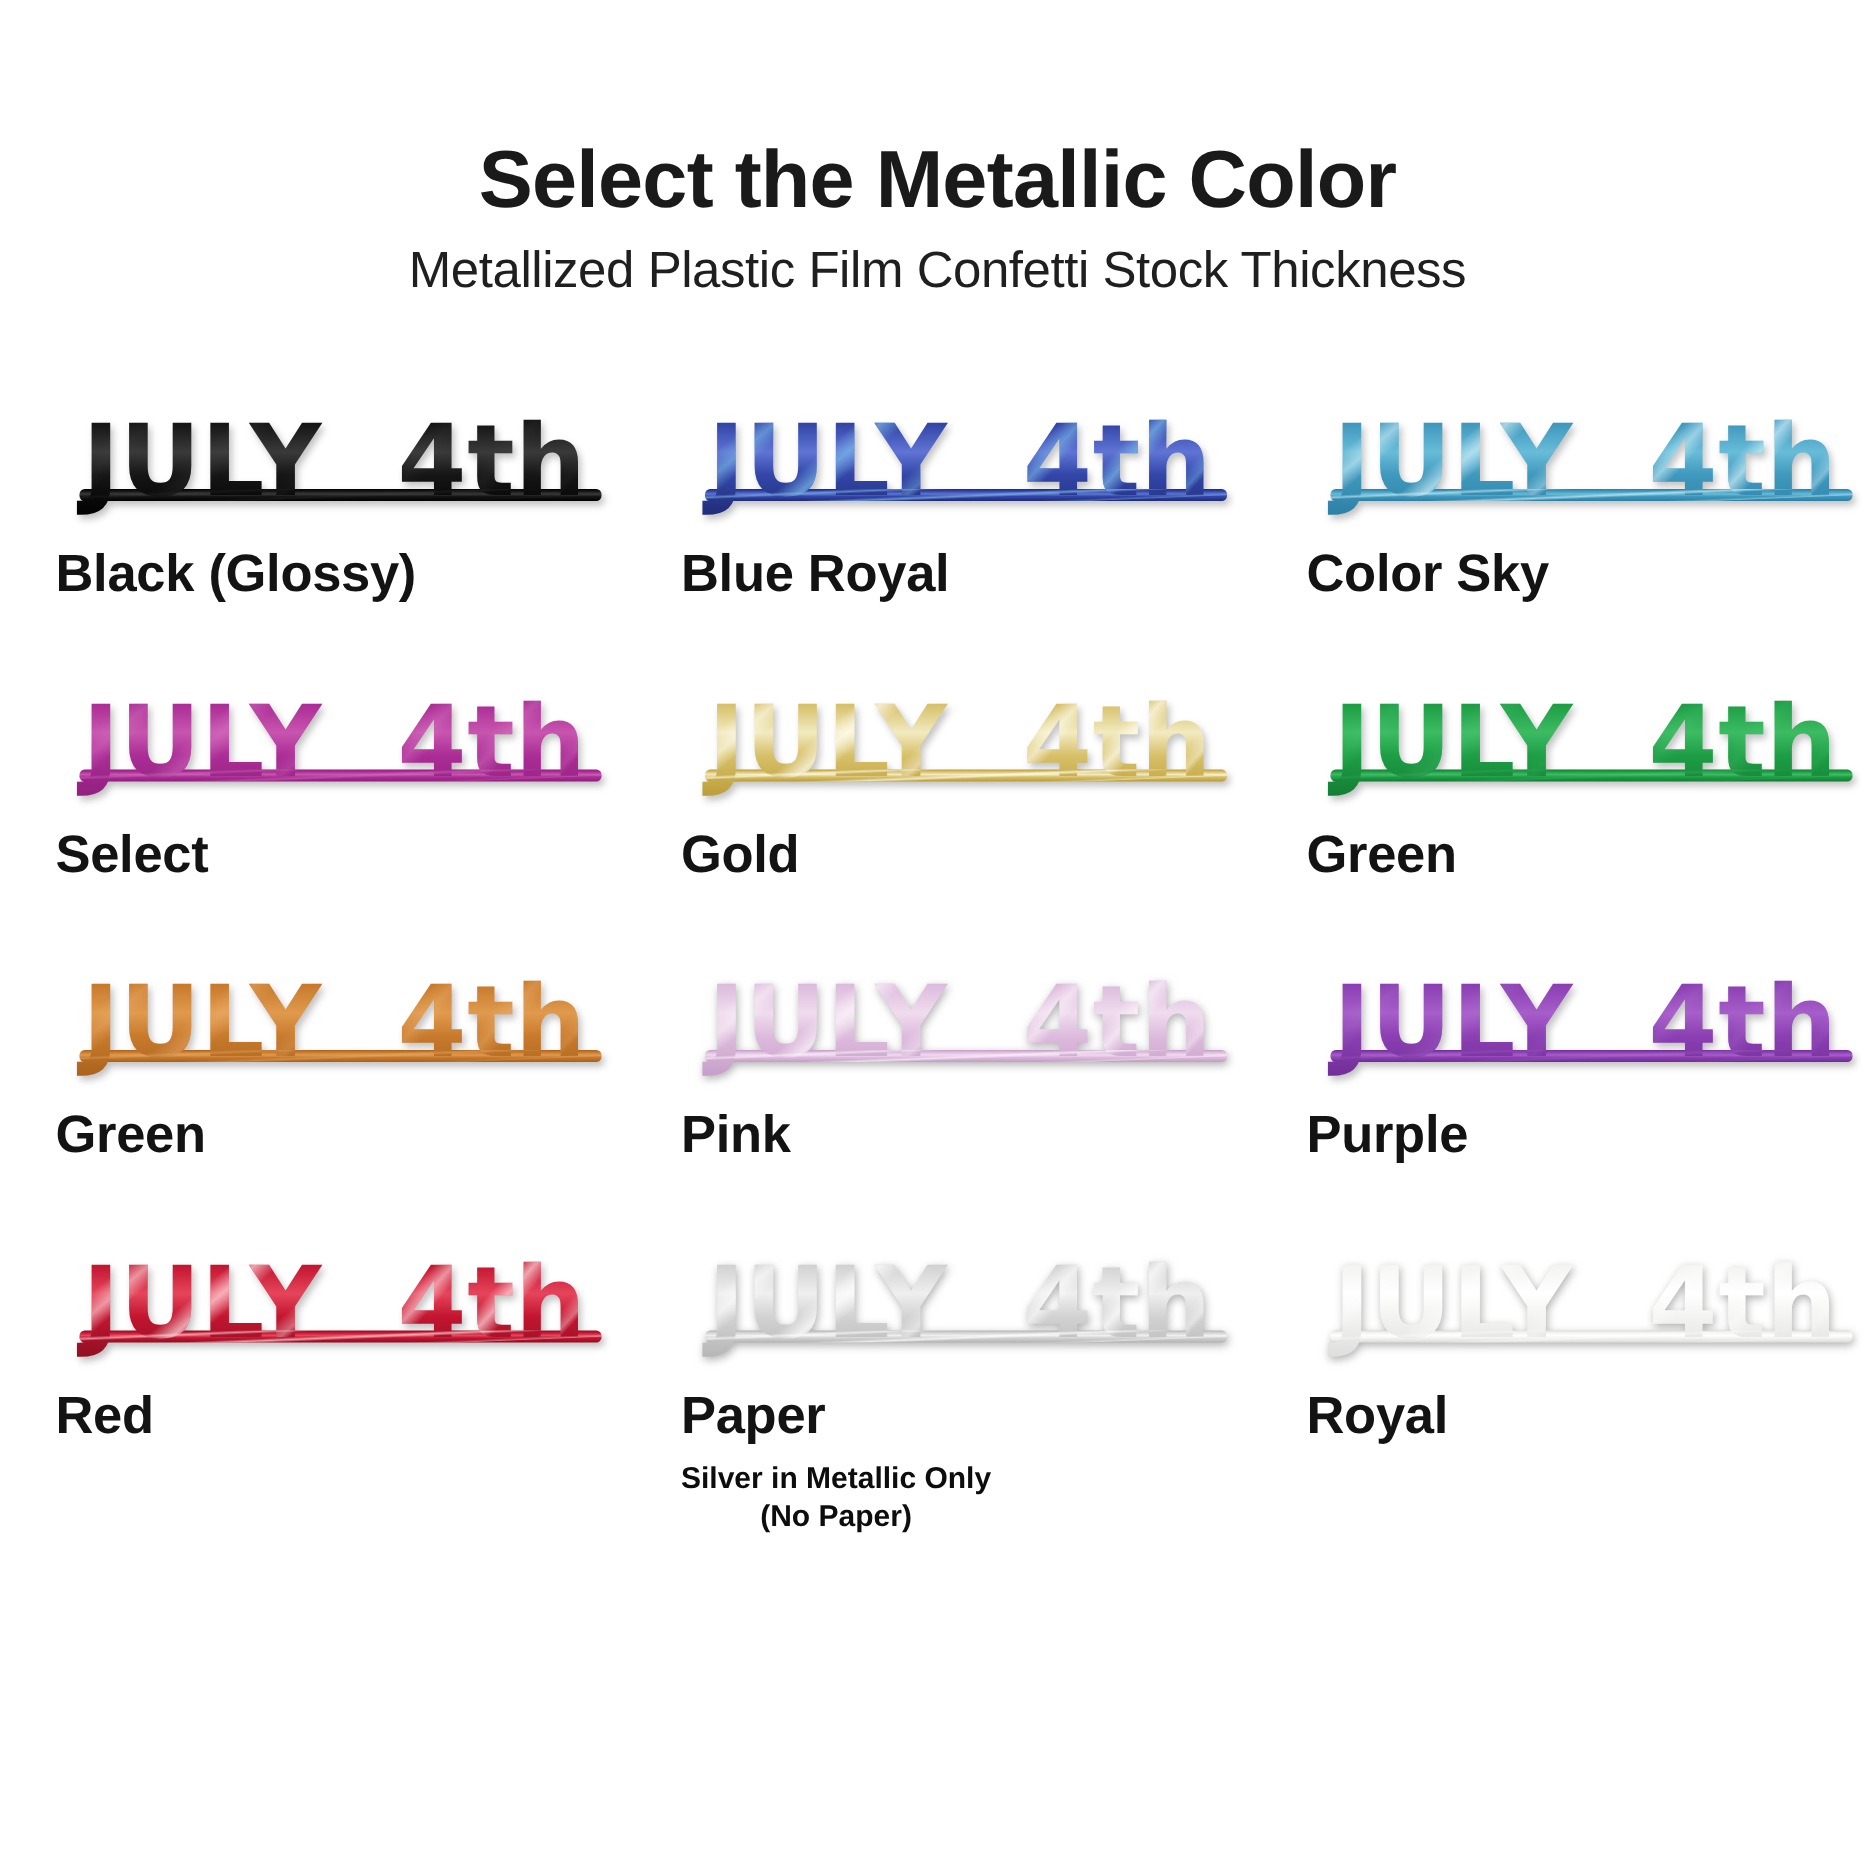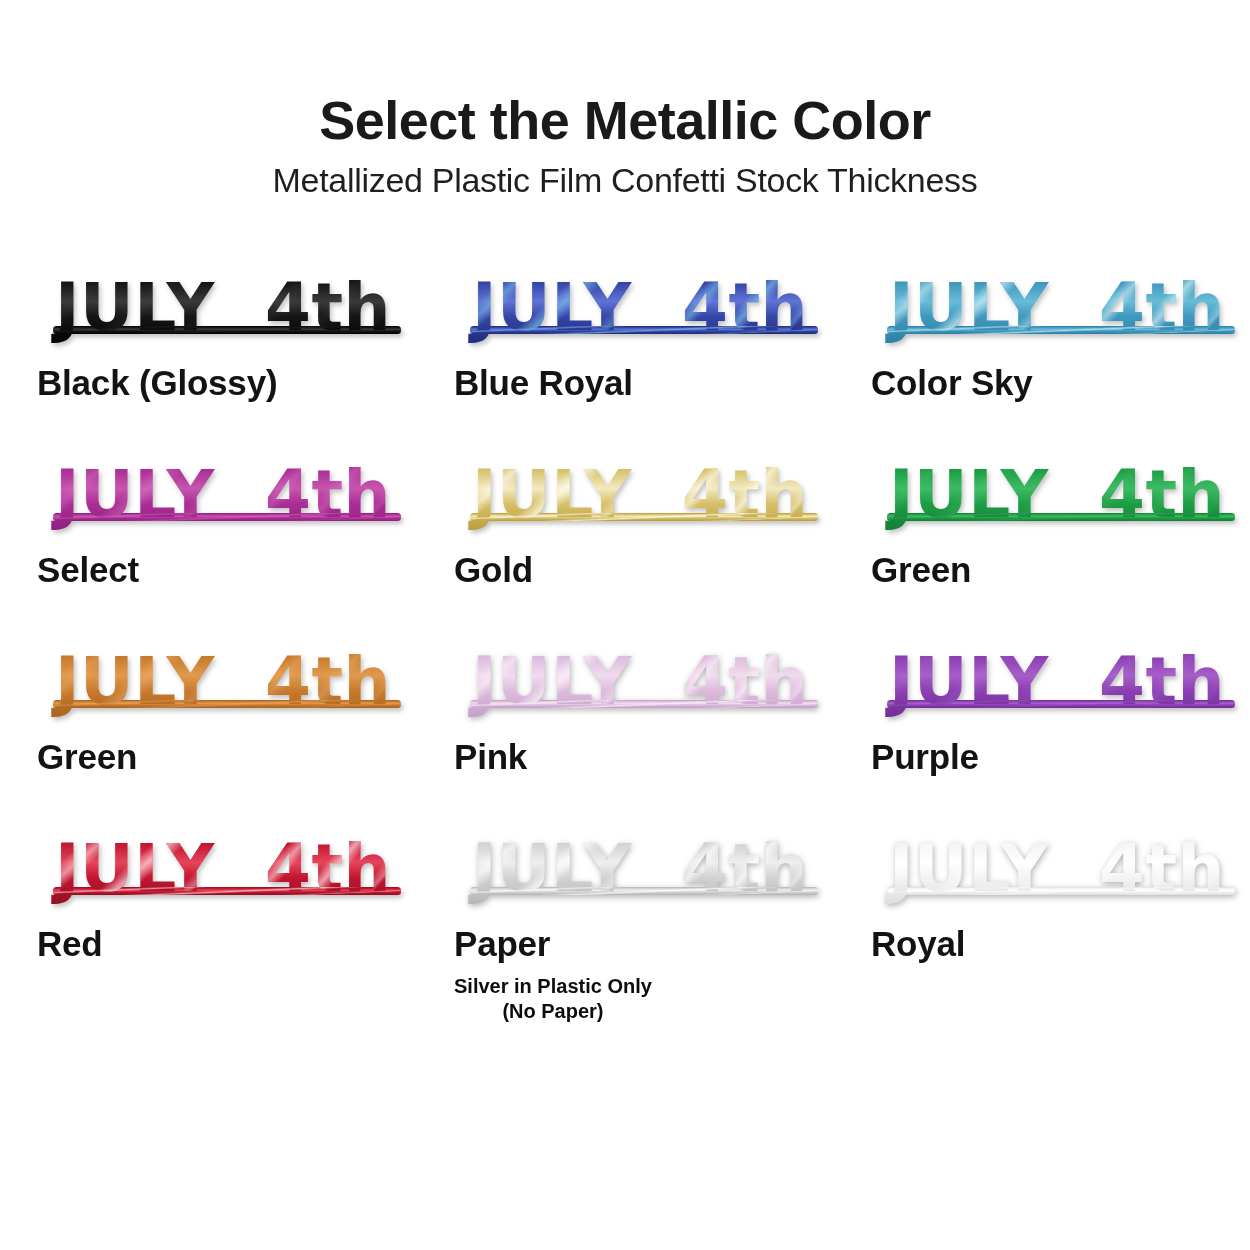--- a/index.html
+++ b/index.html
@@ -546,21 +546,21 @@
             </g>
             <g>
               <rect x="6" y="72" width="348" height="8" rx="3.5" fill="url(#sheen-silver)"></rect>
               <text x="8" y="76" class="word" fill="url(#sheen-silver)">JULY</text>
               <text x="218" y="76" class="word word-ord" fill="url(#sheen-silver)">4th</text>
             </g>
           </svg>
         </div>
         <div class="swatch-label">Paper</div>
         <div class="swatch-note">
-          <span class="note-line">Silver in Plastic Only</span>
+          <span class="note-line">Silver in Metallic Only</span>
           <span class="note-line">(No Paper)</span>
         </div>
       </div>
       <div class="cell">
         <div class="sample">
           <svg viewBox="0 0 360 96" class="film-light">
             <defs>
               <linearGradient id="grad-white" x1="0" y1="0" x2="0" y2="1">
                 <stop offset="0" stop-color="#dcdcda"></stop>
                 <stop offset="0.18" stop-color="#f3f3f1"></stop>

